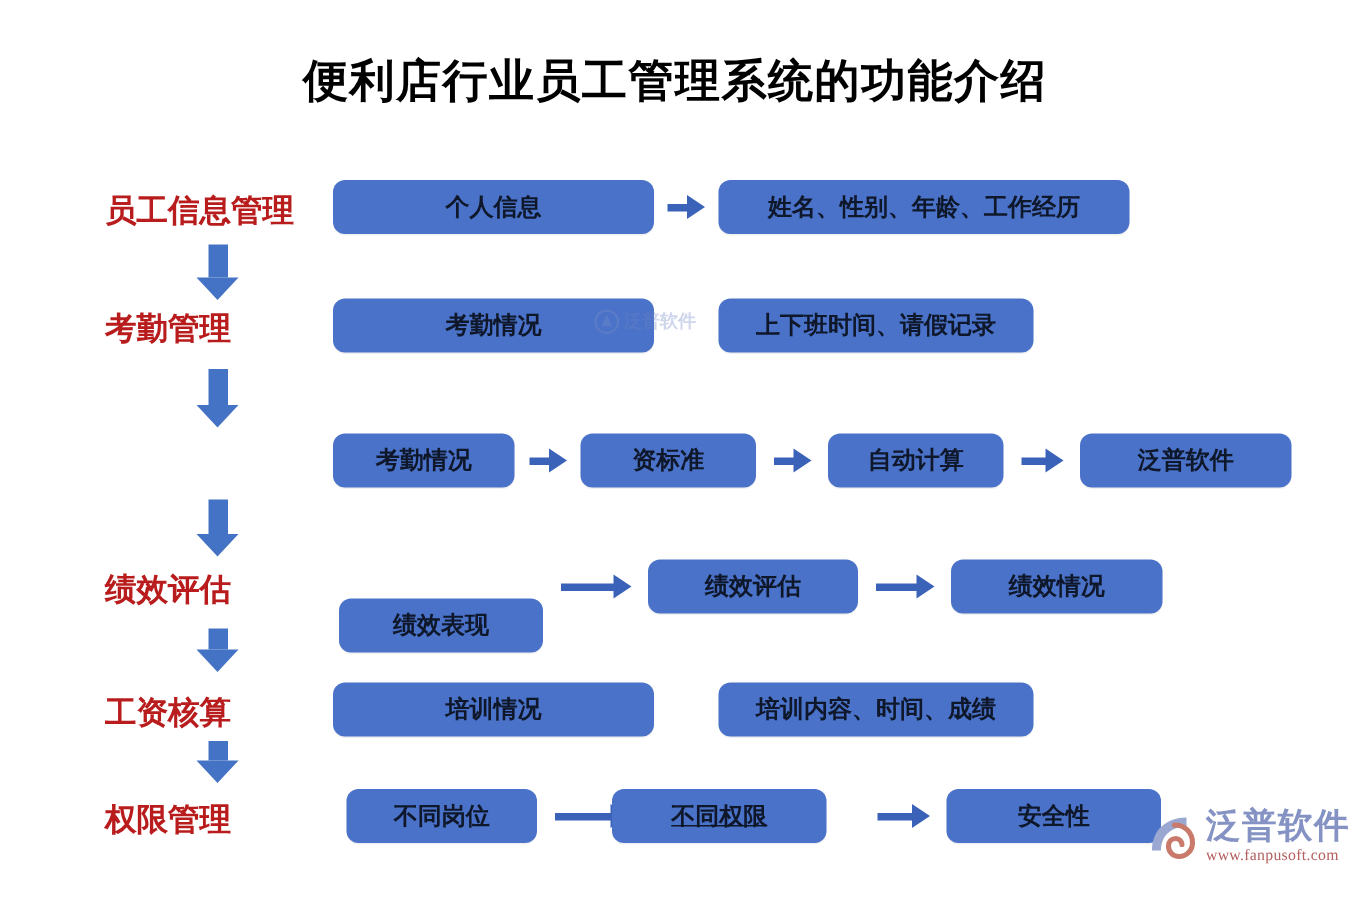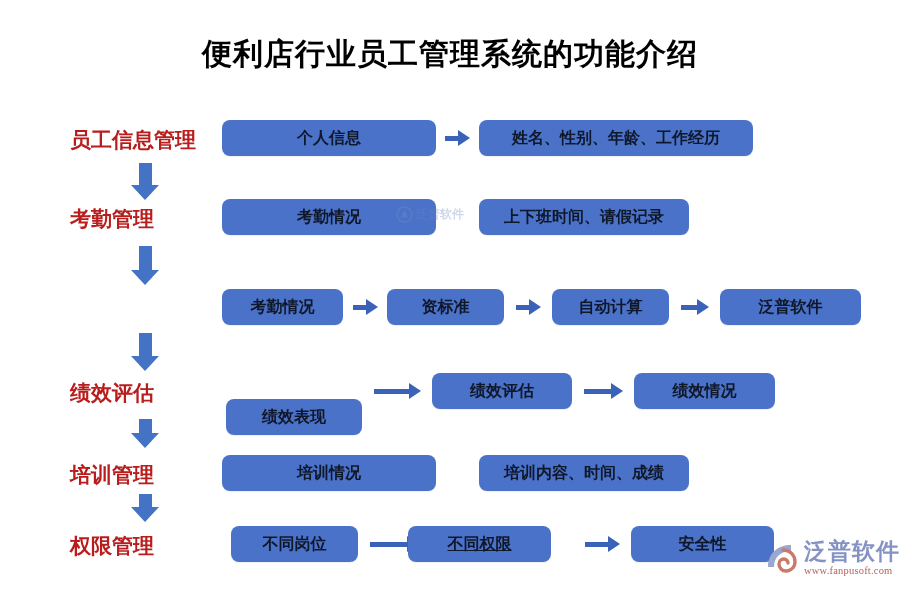--- a/index.html
+++ b/index.html
@@ -159,21 +159,21 @@
           <div class="a-head"></div>
         </div>
         <div class="pill" style="left: 432px; width: 140px;">绩效评估</div>
         <div class="r-arrow" style="left: 572px; width: 62px;">
           <div class="a-shaft" style="width: 28px;"></div>
           <div class="a-head"></div>
         </div>
         <div class="pill" style="left: 634px; width: 141px;">绩效情况</div>
       </div>
       <div class="row" style="top: 455px;">
-        <div class="row-label">培训管理</div>
+        <div class="row-label">工资核算</div>
         <div class="pill" style="left: 222px; width: 214px;">培训情况</div>
         <div class="pill" style="left: 479px; width: 210px;">培训内容、时间、成绩</div>
       </div>
       <div class="row" style="top: 526px;">
         <div class="row-label">权限管理</div>
         <div class="pill" style="left: 231px; width: 127px;">不同岗位</div>
         <div class="r-arrow" style="left: 358px; width: 72px;">
           <div class="a-shaft" style="width: 38px;"></div>
           <div class="a-head"></div>
         </div>

